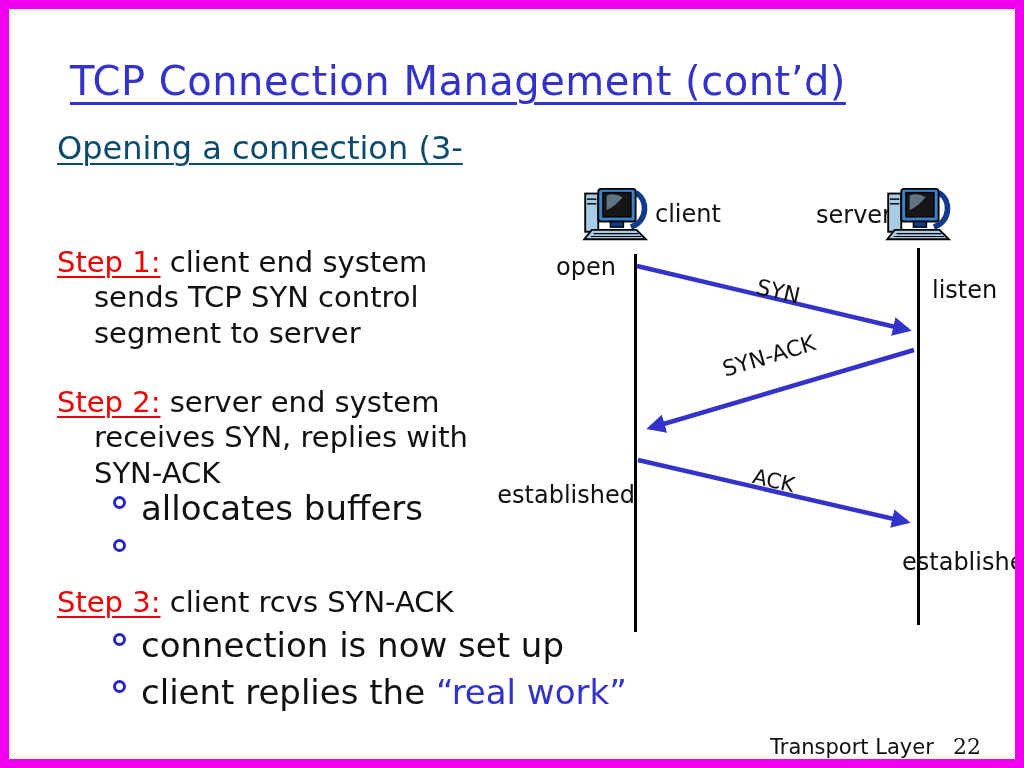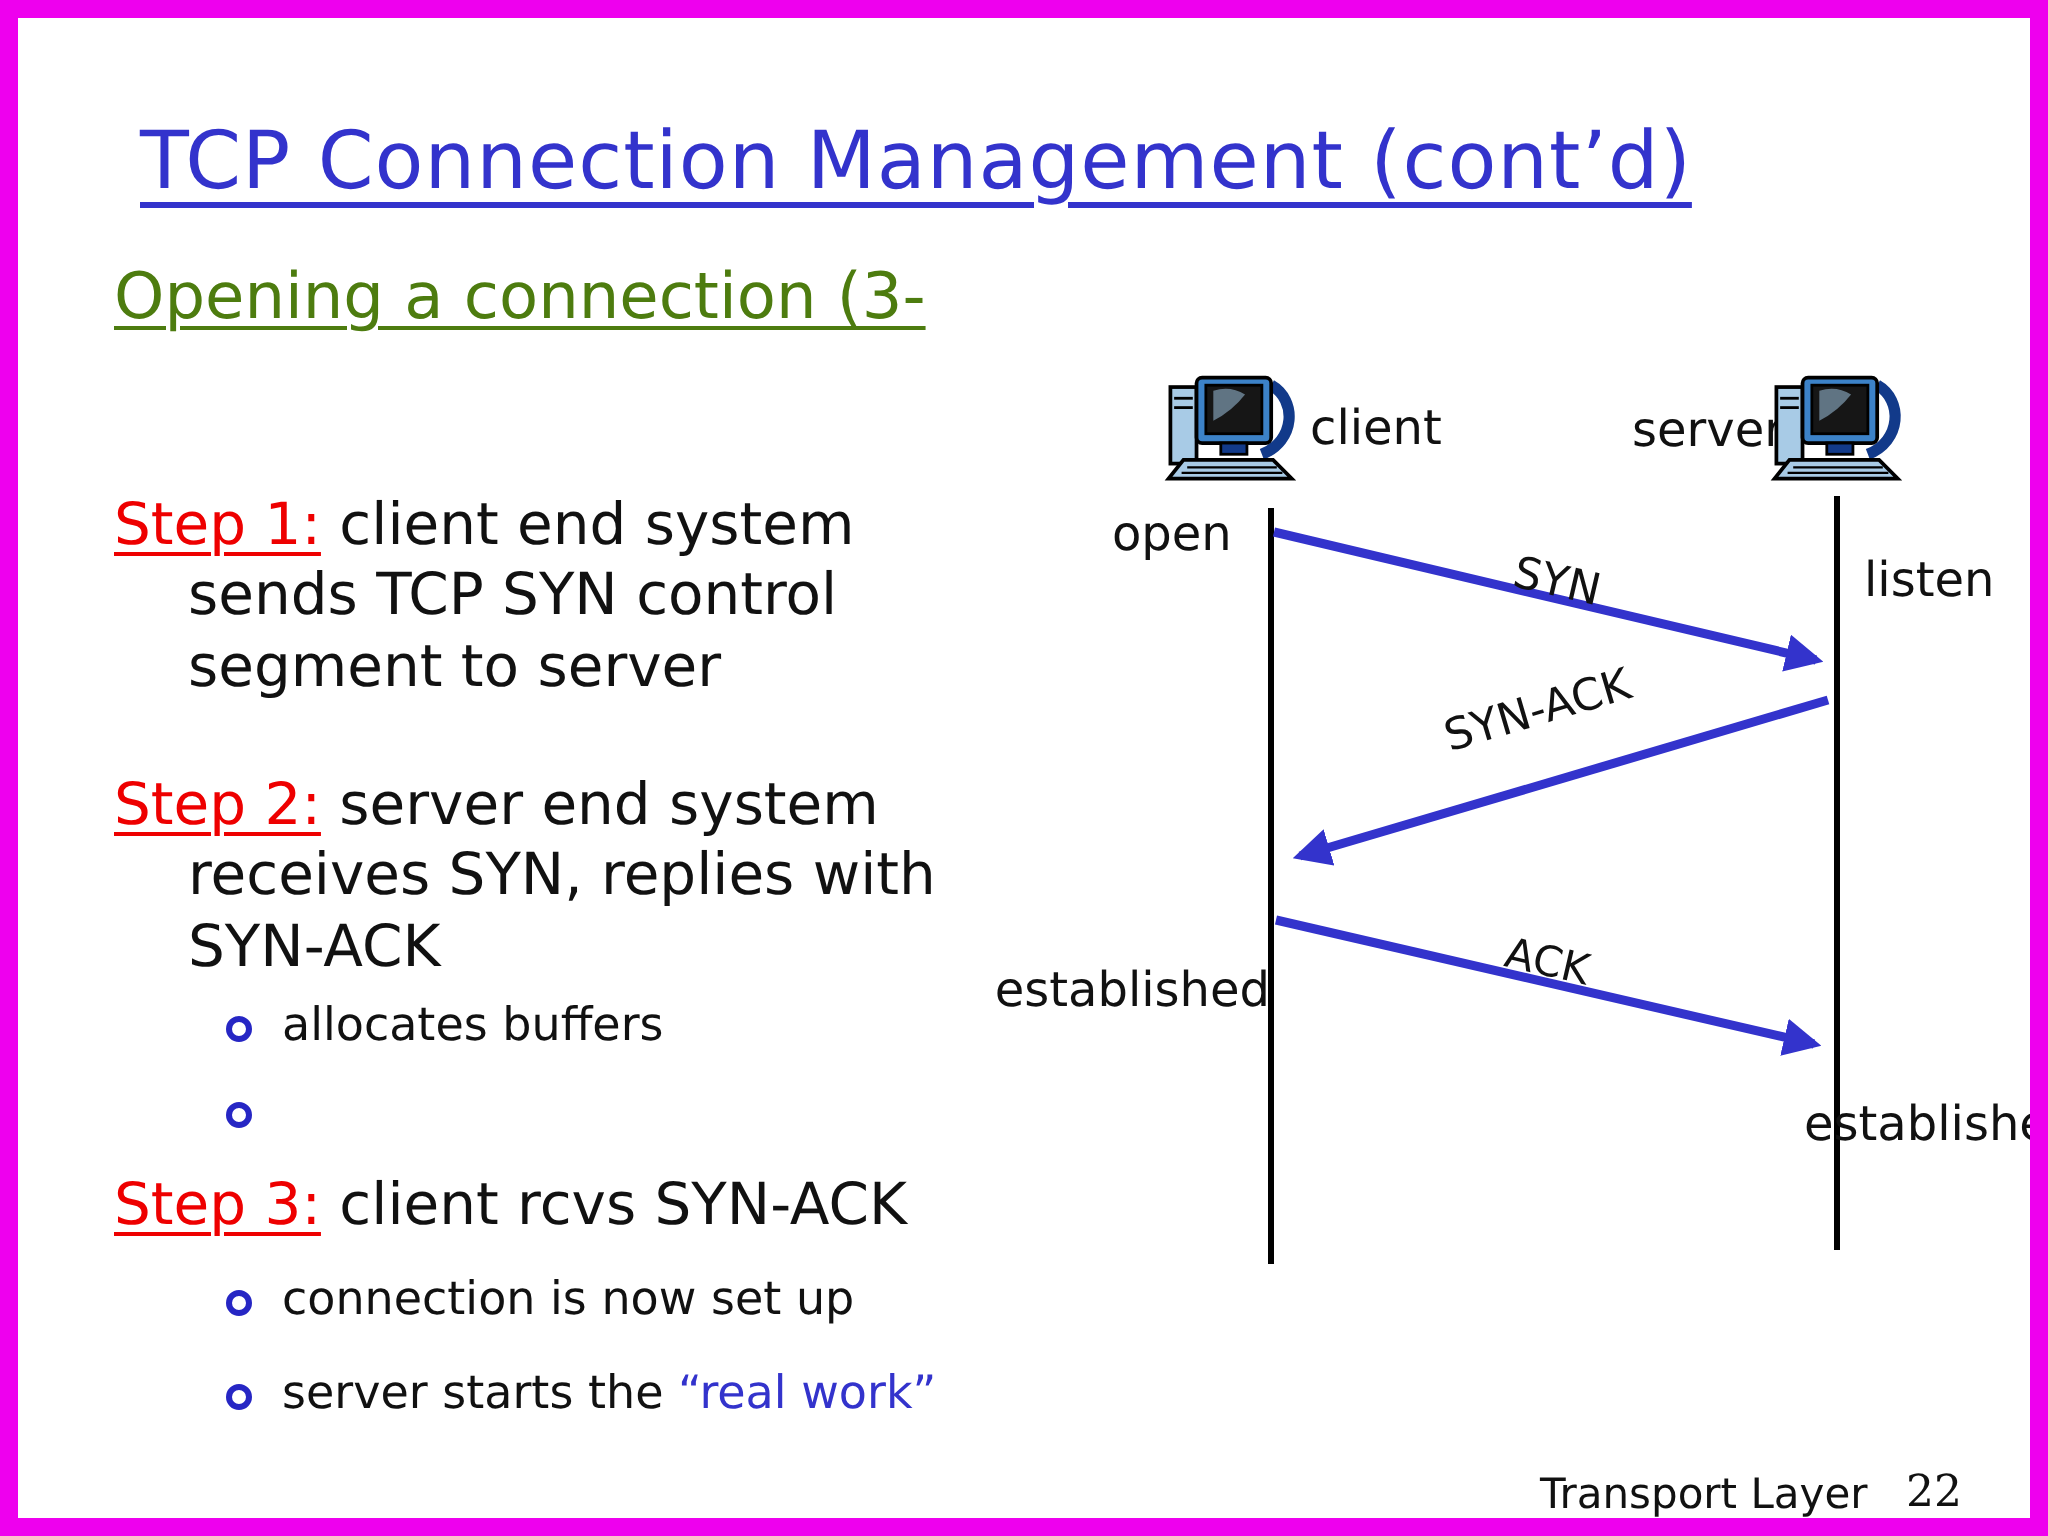--- a/index.html
+++ b/index.html
@@ -22,21 +22,21 @@
     font-size:40px; letter-spacing:0.5px;
     color:#3333cc;
     text-decoration:underline;
     text-decoration-thickness:3px;
     text-underline-offset:7px;
     white-space:nowrap;
   }
   .heading {
     position:absolute; left:57px; top:128px;
     font-size:32px; line-height:1.3;
-    color:#4d7c0f;
+    color:#0c4a6e;
   }
   .heading .hl { text-decoration:underline; text-decoration-thickness:2px; text-underline-offset:4px; }
   .heading .line2 { margin-left:38px; }
   .step {
     position:absolute; left:57px;
     font-size:29px; line-height:1.22;
     padding-left:37px; text-indent:-37px;
     white-space:pre-line;
     color:#111111;
   }
@@ -45,23 +45,22 @@
     text-decoration:underline;
     text-decoration-thickness:2px;
     text-underline-offset:4px;
   }
   .step-1 { top:245px; }
   .step-2 { top:373px;margin-top:12px; }
   .step-3 { top:585px; }
   .bullet {
     position:absolute; left:113px;
     display:flex; align-items:flex-start;
-    font-size:23px; color:#111111;
+    font-size:34px; color:#111111;
     white-space:nowrap;
-    margin-top:12px;
   }
   .bullet .ring {
     width:13px; height:13px; flex:none;
     border:3px solid #2626c4; border-radius:50%;
     margin:8px 15px 0 0;
   }
   .bullet .blue { color:#3333cc; }
   .b-alloc { top:488px; }
   .b-acks  { top:531px; }
   .b-conn  { top:625px; }
@@ -121,21 +120,21 @@
 </div>
 
 <p class="step step-3"><span class="lbl">Step 3:</span><span> client rcvs SYN-ACK</span></p>
 
 <div class="bullet b-conn">
   <span class="ring"></span>
   <span>connection is now set up</span>
 </div>
 <div class="bullet b-real">
   <span class="ring"></span>
-  <span><span>server starts the </span><span class="blue">“real work”</span></span>
+  <span><span>client replies the </span><span class="blue">“real work”</span></span>
 </div>
 
 <svg class="pc-icon" style="left:582px; top:187px;" width="68" height="56" viewBox="0 0 72 60">
   <path d="M57,6 C71,14 70,36 52,43" fill="none" stroke="#123a8a" stroke-width="6"></path>
   <rect x="3" y="7" width="14" height="41" fill="#a8cbe6" stroke="#000" stroke-width="2"></rect>
   <line x1="5" y1="13" x2="15" y2="13" stroke="#000" stroke-width="1.5"></line>
   <line x1="5" y1="18" x2="15" y2="18" stroke="#000" stroke-width="1.5"></line>
   <rect x="17" y="2" width="40" height="35" rx="3" fill="#3c82c8" stroke="#000" stroke-width="2"></rect>
   <rect x="22" y="6" width="30" height="26" fill="#161616" stroke="#000" stroke-width="1.5"></rect>
   <path d="M26,9 q9,-3 17,2 q-7,9 -17,14 z" fill="#9fc2de" opacity="0.55"></path>

